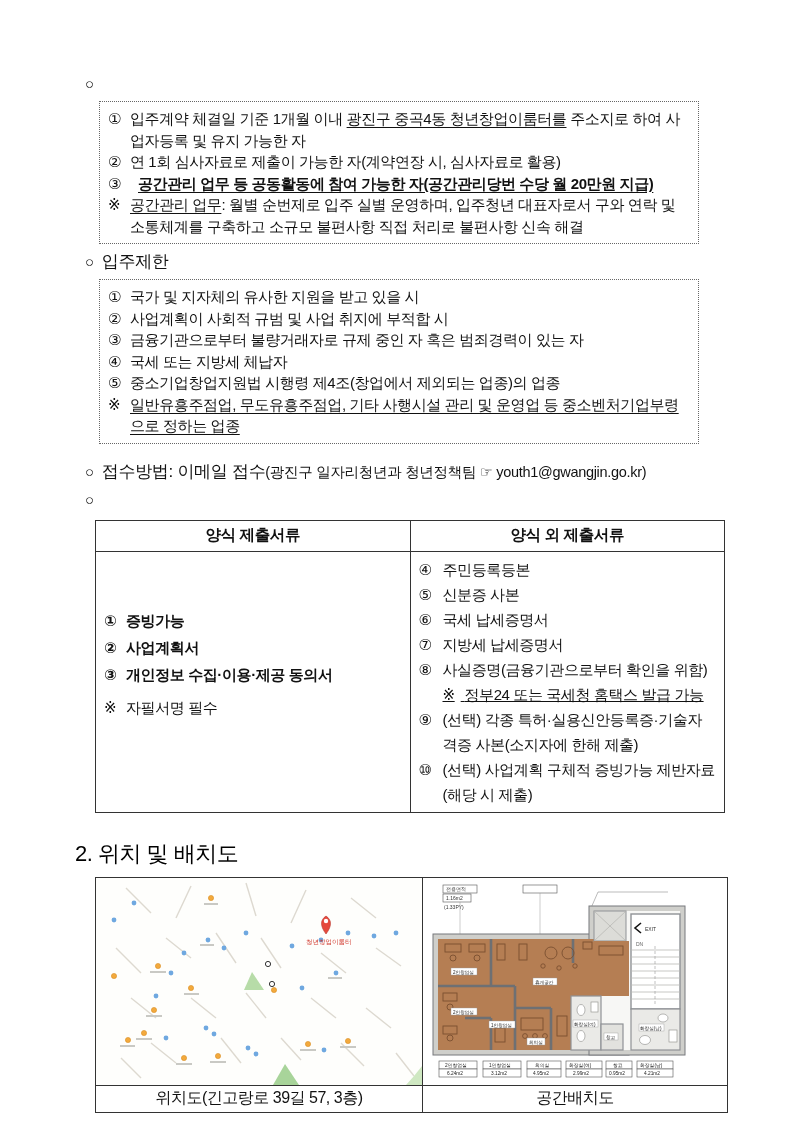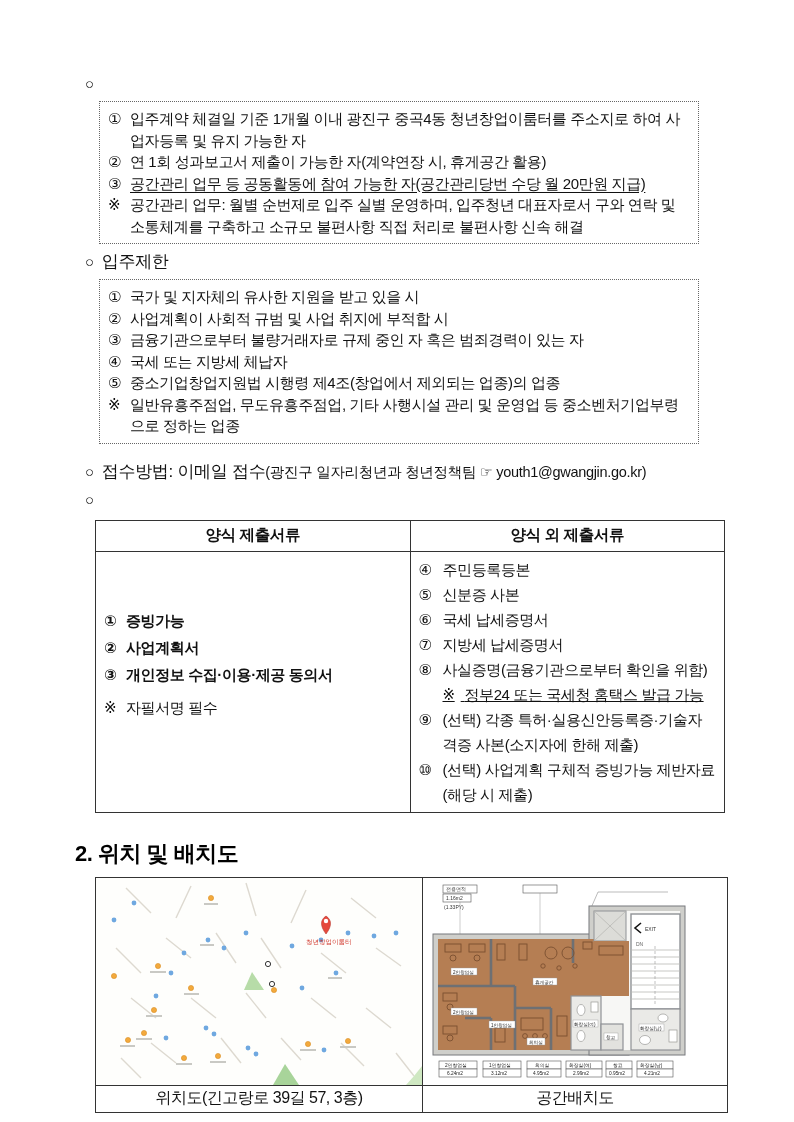--- a/index.html
+++ b/index.html
@@ -11,43 +11,43 @@
   .bullet-line{display:flex;align-items:flex-start;font-size:17px;line-height:24px;letter-spacing:-0.3px;}
   .bullet-line .circ{font-size:15px;margin-right:8px;line-height:24px;}
   .bullet-line .bl-main{font-weight:400;}
   .dotted-box{
     border:1px dotted #666;margin:5px 0 6px 14px;padding:6px 8px;width:600px;box-sizing:border-box;
     font-size:15px;line-height:21.5px;letter-spacing:-0.4px;
   }
   .item{display:flex;}
   .item .num{flex:0 0 22px;}
   .item .itext{flex:1;}
-  .u{ text-underline-offset:3px;}
-  .bu{ font-weight:400;text-decoration:underline;text-underline-offset:3px;}
+  .u{ text-decoration:underline;text-underline-offset:3px;}
+  .bu{ font-weight:700;text-decoration:underline;text-underline-offset:3px;margin-left:8px;}
   .note-item .num{flex:0 0 22px;}
   .sec-gap{height:10px;}
   .small-paren{font-size:14.5px;}
   .doc-note{font-size:14px;letter-spacing:-0.5px;}
   table.doc-table{
     border-collapse:collapse;margin:8px 0 0 10px;width:630px;table-layout:fixed;
     font-size:15px;letter-spacing:-0.4px;
   }
   table.doc-table th,table.doc-table td{border:1.5px solid #333;vertical-align:top;}
   table.doc-table th{font-weight:700;padding:4px 2px;font-size:15.5px;height:22px;}
   td.left-cell{width:186px;padding:6px 8px;}
   td.right-cell{width:444px;padding:5px 8px;}
   .left-cell-inner{display:flex;flex-direction:column;justify-content:center;height:213px;gap:4px;}
   .lc-item{display:flex;line-height:23px;}
   .lc-item .num{flex:0 0 22px;}
   .lc-bold{font-weight:700;}
   .rc-item{display:flex;line-height:25px;}
   .rc-item .num{flex:0 0 24px;}
   .rc-subnote{padding-left:24px;line-height:25px;text-decoration:underline;}
   .rc-subnote .subnum{margin-right:6px;}
-  h2.sec2{font-size:22px;font-weight:700;margin:26px 0 8px -10px;letter-spacing:-0.5px;color:#000;}
+  h2.sec2{font-size:22px;font-weight:400;margin:26px 0 8px -10px;letter-spacing:-0.5px;color:#000;}
   table.fig-table{border-collapse:collapse;margin:2px 0 0 10px;width:630px;table-layout:fixed;}
   table.fig-table td{border:1.5px solid #333;padding:0;}
   td.map-cell{width:326px;height:207px;}
   td.plan-cell{width:304px;height:207px;}
   td.caption-cell{height:26px;text-align:center;font-size:16px;letter-spacing:-0.5px;padding:2px 0;}
   svg{display:block;}
 </style>
 </head>
 <body>
 
@@ -57,21 +57,21 @@
     <span class="circ">○</span>
   </div>
 
   <div class="dotted-box">
     <div class="item">
       <span class="num">①</span>
       <span class="itext"><span>입주계약 체결일 기준 1개월 이내 </span><span class="u">광진구 중곡4동 청년창업이룸터를</span><span> 주소지로 하여 사업자등록 및 유지 가능한 자</span></span>
     </div>
     <div class="item">
       <span class="num">②</span>
-      <span class="itext">연 1회 성과보고서 제출이 가능한 자(계약연장 시, 휴게공간 활용)</span>
+      <span class="itext">연 1회 심사자료로 제출이 가능한 자(계약연장 시, 심사자료로 활용)</span>
     </div>
     <div class="item">
       <span class="num">③</span>
       <span class="itext bu">공간관리 업무 등 공동활동에 참여 가능한 자(공간관리당번 수당 월 20만원 지급)</span>
     </div>
     <div class="item note-item">
       <span class="num">※</span>
       <span class="itext"><span class="u">공간관리 업무</span><span>: 월별 순번제로 입주 실별 운영하며, 입주청년 대표자로서 구와 연락 및 소통체계를 구축하고 소규모 불편사항 직접 처리로 불편사항 신속 해결</span></span>
     </div>
   </div>

